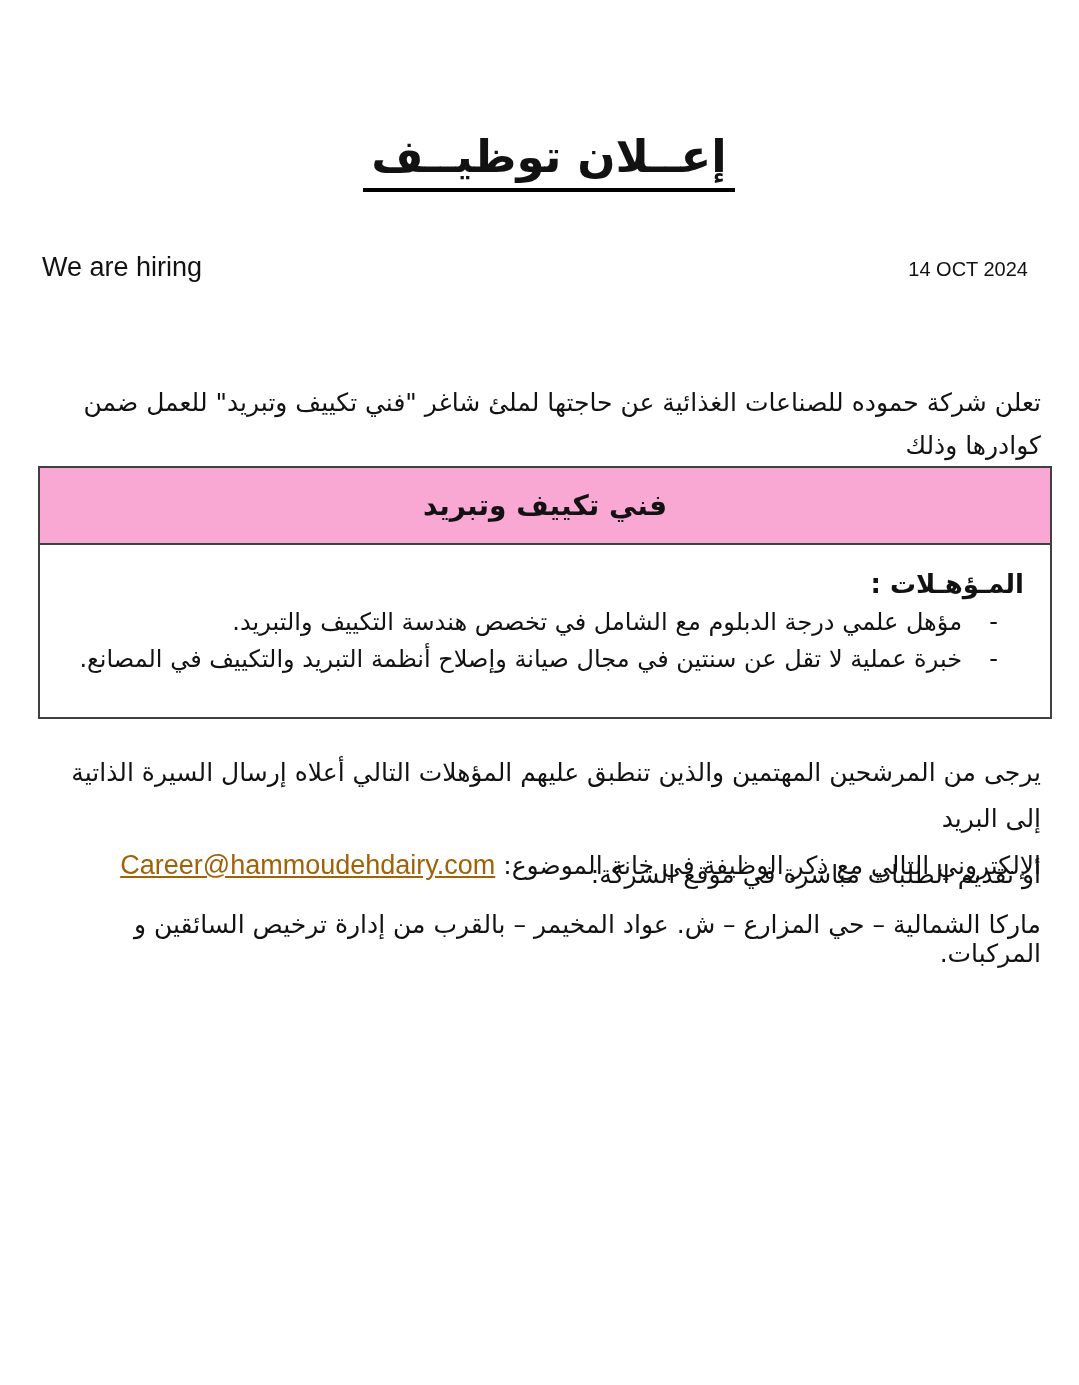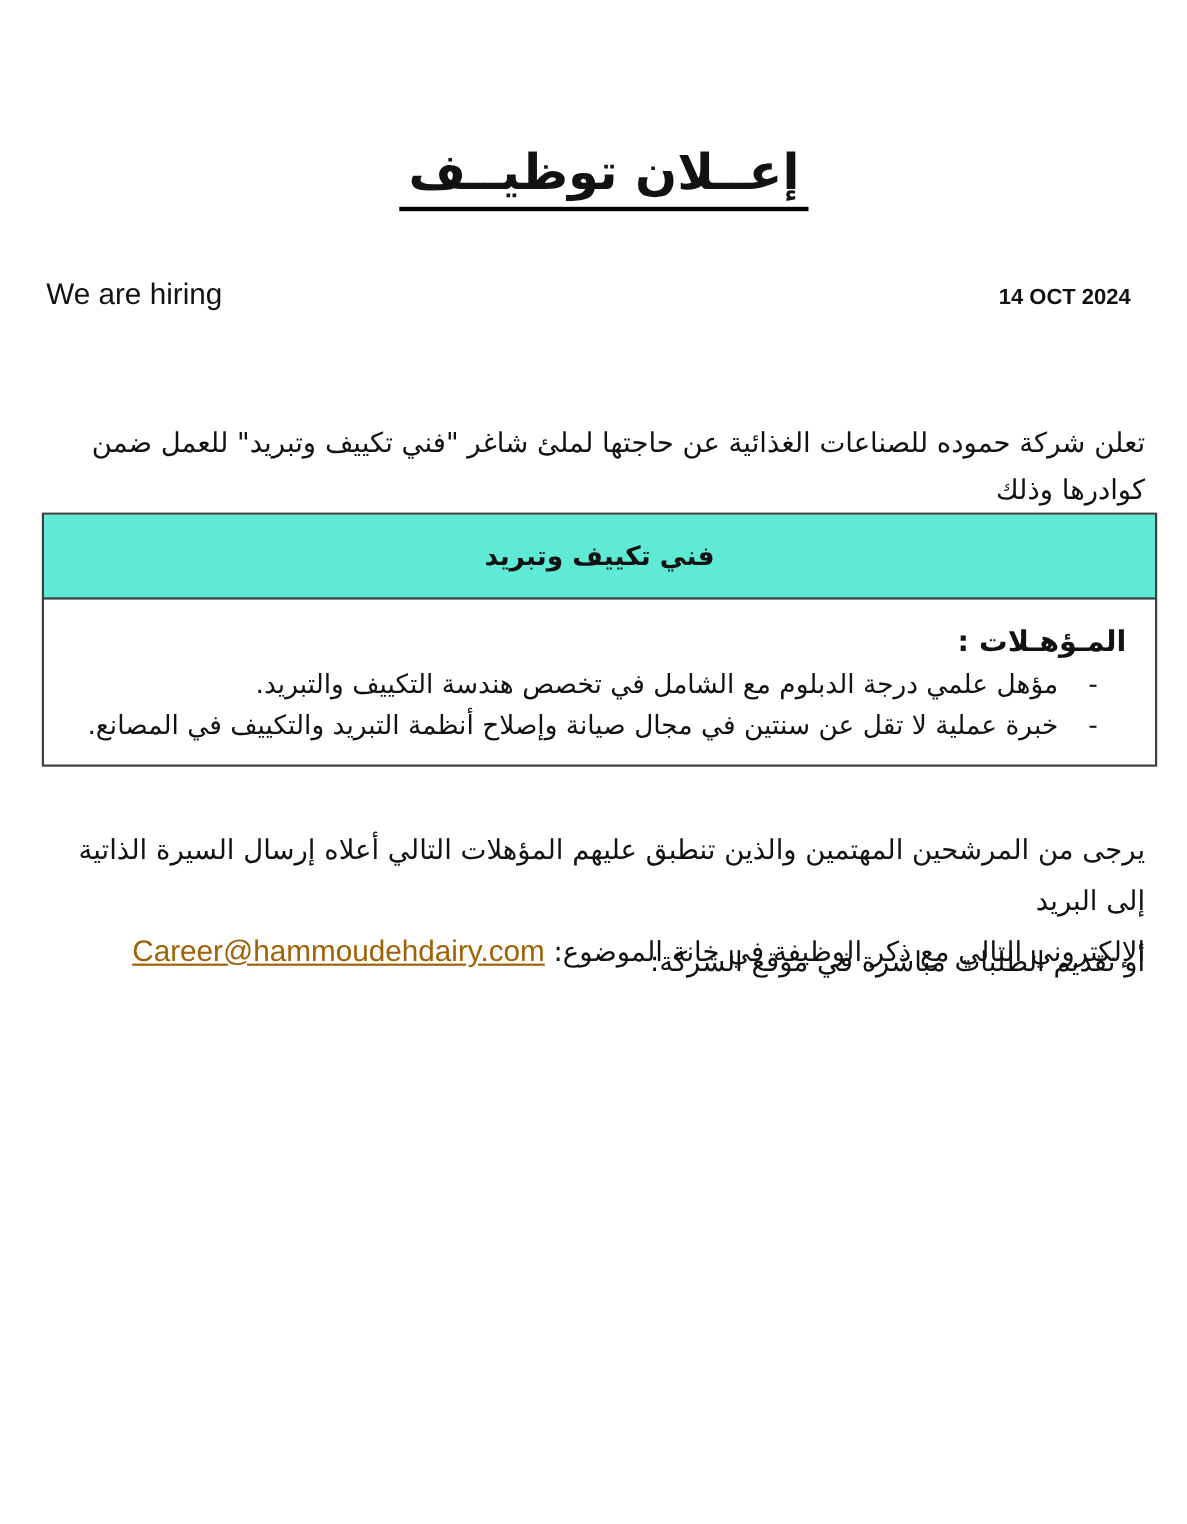--- a/index.html
+++ b/index.html
@@ -26,47 +26,47 @@
     margin-left:19px;
   }
 
   
   .header-row {
     position:absolute; top:252px; left:42px; right:51px;
     display:flex; justify-content:space-between; align-items:baseline;
   }
   .latin { font-family:"Liberation Sans","DejaVu Sans",sans-serif; }
   .we-are-hiring { font-size:27px; font-weight:normal; }
-  .date { font-size:20px; font-weight:bold; }
+  .date { font-size:20px; font-weight:normal; }
   .family { position:absolute; top:305px; left:42px; font-size:27px; font-weight:bold; }
 
   
   .rtl { direction:rtl; text-align:right; }
   .intro {
     position:absolute; top:381px; right:38px; left:42px;
     font-size:25px; line-height:43px;
   }
 
   
   .job-table {
     position:absolute; top:466px; left:38px; width:1014px;
     border:2px solid #404040;
     box-sizing:border-box;
   }
   .job-table-header {
-    background:#5eead4;
+    background:#f9a8d4;
     border-bottom:2px solid #404040;
     height:75px;
     display:flex; align-items:center; justify-content:center;
-    font-weight:bold; font-size:24px;
+    font-weight:bold; font-size:28px;
     direction:rtl;
   }
   .job-table-body {
     box-sizing:border-box;
-    height:150px;
+    height:172px;
     padding:24px 26px 18px 5px;
   }
   .qual-label { font-weight:bold; font-size:26px; margin-bottom:5px; }
   .bullet-row {
     display:flex; direction:rtl;
     margin-right:26px;
     font-size:24px; line-height:37px;
   }
   .bullet-dash { flex:none; width:36px; }
 
@@ -123,14 +123,15 @@
   <div class="apply rtl">
     <div>يرجى من المرشحين المهتمين والذين تنطبق عليهم المؤهلات التالي أعلاه إرسال السيرة الذاتية إلى البريد</div>
     <div>
       <span>الإلكتروني التالي مع ذكر الوظيفة في خانة الموضوع:</span>
       <a class="email-link latin" href="#">Career@hammoudehdairy.com</a>
     </div>
   </div>
 
   <div class="alt-line rtl">أو تقديم الطلبات مباشرة في موقع الشركة:</div>
 
+  <div class="address-line rtl">ماركا الشمالية – حي المزارع – ش. عواد المخيمر – بالقرب من إدارة ترخيص السائقين و المركبات.</div>
 
 </div>
 
 </body></html>

